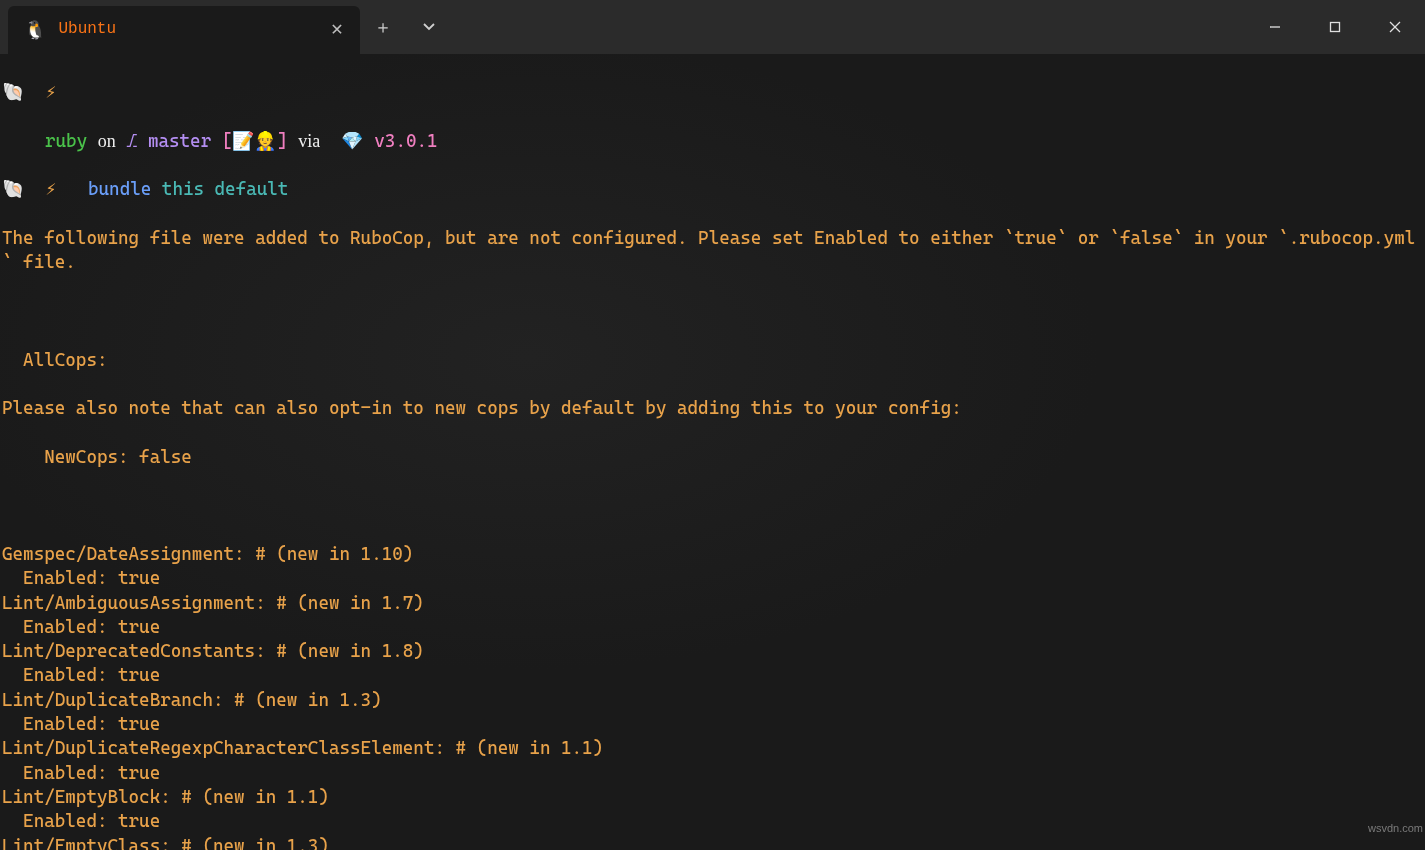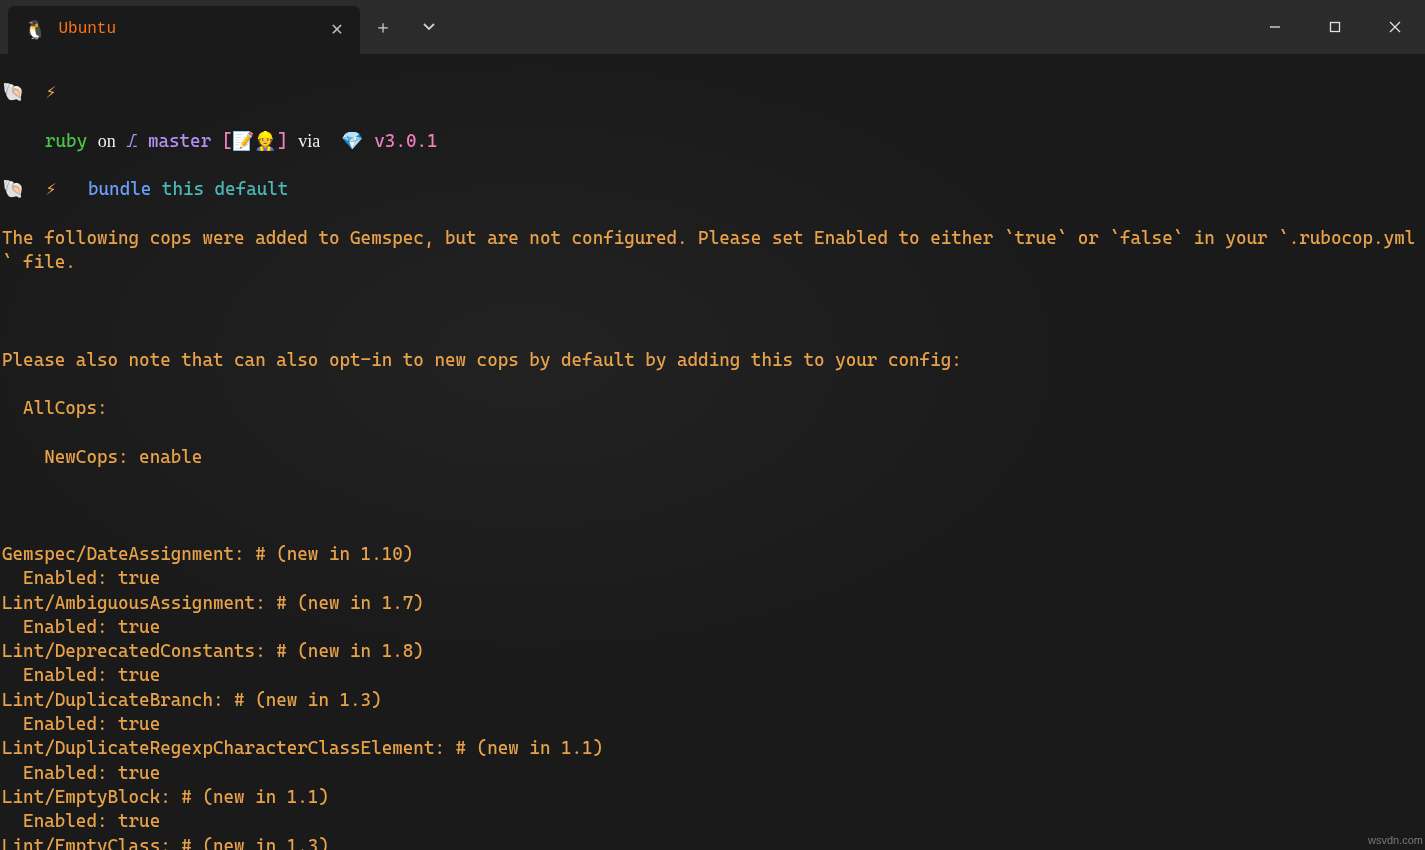--- a/index.html
+++ b/index.html
@@ -84,21 +84,21 @@
     .line { display: block; }
     .e { color: #e8a24a; } 
     .fg-white { color: #f0f0f0; font-family: Liberation Serif, serif; }
     .fg-green { color: #4ac24a; margin-left: 43px; }
     .fg-purple { color: #b48ef2; }
     .fg-pink { color: #f07fc0; }
     .fg-blue { color: #6a9ef8; margin-top: 24px; }
     .fg-teal { color: #4ab9b5; }
     .watermark {
       position: absolute;
-      bottom: 2px;
+      bottom: 14px;
       right: 2px;
       color: #7a7a7a;
       font-size: 11px;
       font-family: Arial, sans-serif;
     }
     .bg-body {
       background: radial-gradient(ellipse at 37% 38%, #222 0%, #1a1a1a 45%);
       height: calc(100% - 54px);
     }
   </style>
@@ -138,22 +138,22 @@
         </svg>
     </div>
   </div>
 </div>
 
 <div class="bg-body">
 <div class="terminal">
 <span class="line"><span class="e">🐚</span>  <span class="e">⚡</span></span>
 <span class="line"><span class="fg-green">ruby</span> <span class="fg-white">on</span> <span class="fg-purple">⎇</span> <span class="fg-purple">master</span> <span class="fg-pink">[</span><span class="e">📝</span><span class="e">👷</span><span class="fg-pink">]</span> <span class="fg-white">via</span>  <span class="e">💎</span> <span class="fg-pink">v3.0.1</span></span>
 <span class="line"><span class="e">🐚</span>  <span class="e">⚡</span>   <span class="fg-blue">bundle</span> <span class="fg-teal">this</span> <span class="fg-teal">default</span></span>
-<span class="line">The following cops were added to Gemspec, but are not configured. Please set Enabled to either `true` or `false` in your `.rubocop.yml` file.</span>
+<span class="line">The following file were added to RuboCop, but are not configured. Please set Enabled to either `true` or `false` in your `.rubocop.yml` file.</span>
 <span class="line"> </span>
+<span class="line">  AllCops:</span>
 <span class="line">Please also note that can also opt-in to new cops by default by adding this to your config:</span>
-<span class="line">  AllCops:</span>
-<span class="line">    NewCops: enable</span>
+<span class="line">    NewCops: false</span>
 <span class="line"> </span>
 <div id="cops"><span class="line">Gemspec/DateAssignment: # (new in 1.10)</span><span class="line">  Enabled: true</span><span class="line">Lint/AmbiguousAssignment: # (new in 1.7)</span><span class="line">  Enabled: true</span><span class="line">Lint/DeprecatedConstants: # (new in 1.8)</span><span class="line">  Enabled: true</span><span class="line">Lint/DuplicateBranch: # (new in 1.3)</span><span class="line">  Enabled: true</span><span class="line">Lint/DuplicateRegexpCharacterClassElement: # (new in 1.1)</span><span class="line">  Enabled: true</span><span class="line">Lint/EmptyBlock: # (new in 1.1)</span><span class="line">  Enabled: true</span><span class="line">Lint/EmptyClass: # (new in 1.3)</span></div>
 </div>
 <div class="watermark">wsvdn.com</div>
 </div>
 
 </body></html>

